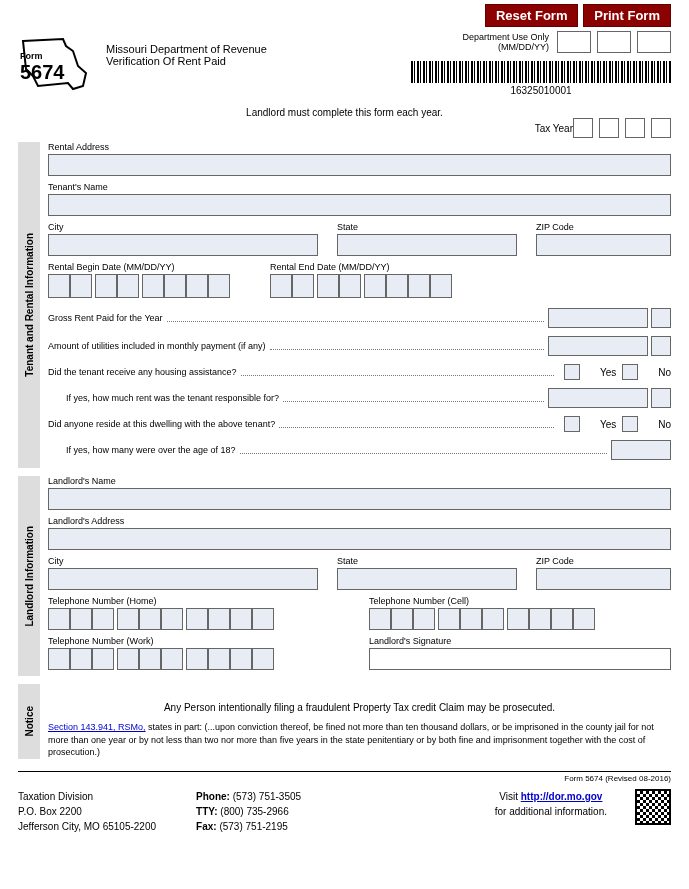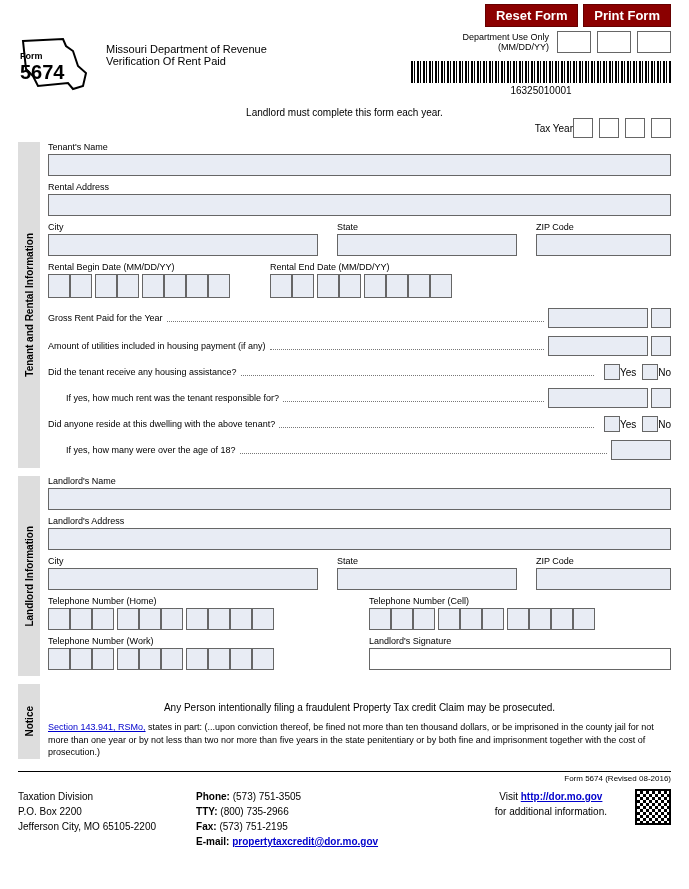--- a/index.html
+++ b/index.html
@@ -38,21 +38,21 @@
 .row .fld.zip{flex:1.5}
 .date-row{display:flex;gap:40px;margin-bottom:10px}
 .date-grp .boxes{display:flex;gap:3px;margin-top:2px}
 .date-grp .boxes .pair{display:flex;gap:0}
 .dbox{width:22px;height:24px;border:1px solid #666;background:#e8ecf4}
 .dotline{display:flex;align-items:center;margin-bottom:8px}
 .dotline .txt{font-size:9px;white-space:nowrap}
 .dotline .dots{flex:1;border-bottom:1px dotted #777;margin:0 4px;height:8px}
 .amtbox{width:100px;height:20px;border:1px solid #666;background:#e8ecf4}
 .cents{width:20px;height:20px;border:1px solid #666;background:#e8ecf4;margin-left:3px}
-.yn{display:flex;align-items:center;gap:0;margin-left:6px}
+.yn{display:flex;align-items:center;gap:20px;margin-left:6px}
 .yn .cbox{width:16px;height:16px;background:#e8ecf4}
 .indent{padding-left:18px}
 .phone-row{display:flex;gap:19px;margin-bottom:6px}
 .phone-grp{flex:1}
 .phone-boxes{display:flex;gap:3px;margin-top:2px}
 .pbox{width:22px;height:22px;border:1px solid #666;background:#e8ecf4}
 .pbox-grp{display:flex}
 .sig-box{height:22px;border:1px solid #666;background:#fff;margin-top:2px}
 .notice{text-align:center;font-size:10px;margin:18px 0 8px}
 .notice-body{font-size:9px;line-height:1.4}
@@ -114,25 +114,25 @@
     <div class="cbox"></div>
   </div>
 </div>
 
 <div class="section">
   <div class="tab">
         <span>Tenant and Rental Information</span>
       </div>
   <div class="section-body">
     <div class="fld">
+          <span class="lbl">Rental Address</span>
+          <div class="inp"></div>
+        </div>
+    <div class="fld">
           <span class="lbl">Tenant's Name</span>
-          <div class="inp"></div>
-        </div>
-    <div class="fld">
-          <span class="lbl">Rental Address</span>
           <div class="inp"></div>
         </div>
     <div class="row">
       <div class="fld city">
             <span class="lbl">City</span>
             <div class="inp"></div>
           </div>
       <div class="fld state">
             <span class="lbl">State</span>
             <div class="inp"></div>
@@ -182,21 +182,21 @@
         </div>
       </div>
     </div>
     <div class="dotline">
           <span class="txt">Gross Rent Paid for the Year</span>
           <div class="dots"></div>
           <div class="amtbox"></div>
           <div class="cents"></div>
         </div>
     <div class="dotline">
-          <span class="txt">Amount of utilities included in housing payment (if any)</span>
+          <span class="txt">Amount of utilities included in monthly payment (if any)</span>
           <div class="dots"></div>
           <div class="amtbox"></div>
           <div class="cents"></div>
         </div>
     <div class="dotline">
           <span class="txt">Did the tenant receive any housing assistance?</span>
           <div class="dots"></div>
           <div class="yn">
             <div class="cbox"></div>
             <span>Yes</span>
@@ -349,21 +349,20 @@
 <div class="footer">
   <div class="col">
     <div>Taxation Division</div>
     <div>P.O. Box 2200</div>
     <div>Jefferson City, MO 65105-2200</div>
   </div>
   <div class="col b">
     <div><b>Phone:</b><span> (573) 751-3505</span></div>
     <div><b>TTY:</b><span> (800) 735-2966</span></div>
     <div><b>Fax:</b><span> (573) 751-2195</span></div>
-    <div><b>E-mail:  </b><span class="link" style="font-weight:bold">propertytaxcredit@dor.mo.gov</span></div>
   </div>
   <div class="col c">
     <div><span>Visit </span><span class="link" style="font-weight:bold">http://dor.mo.gov</span></div>
     <div>for additional information.</div>
   </div>
   <div class="qr"></div>
 </div>
 </div>
 
 </body></html>

